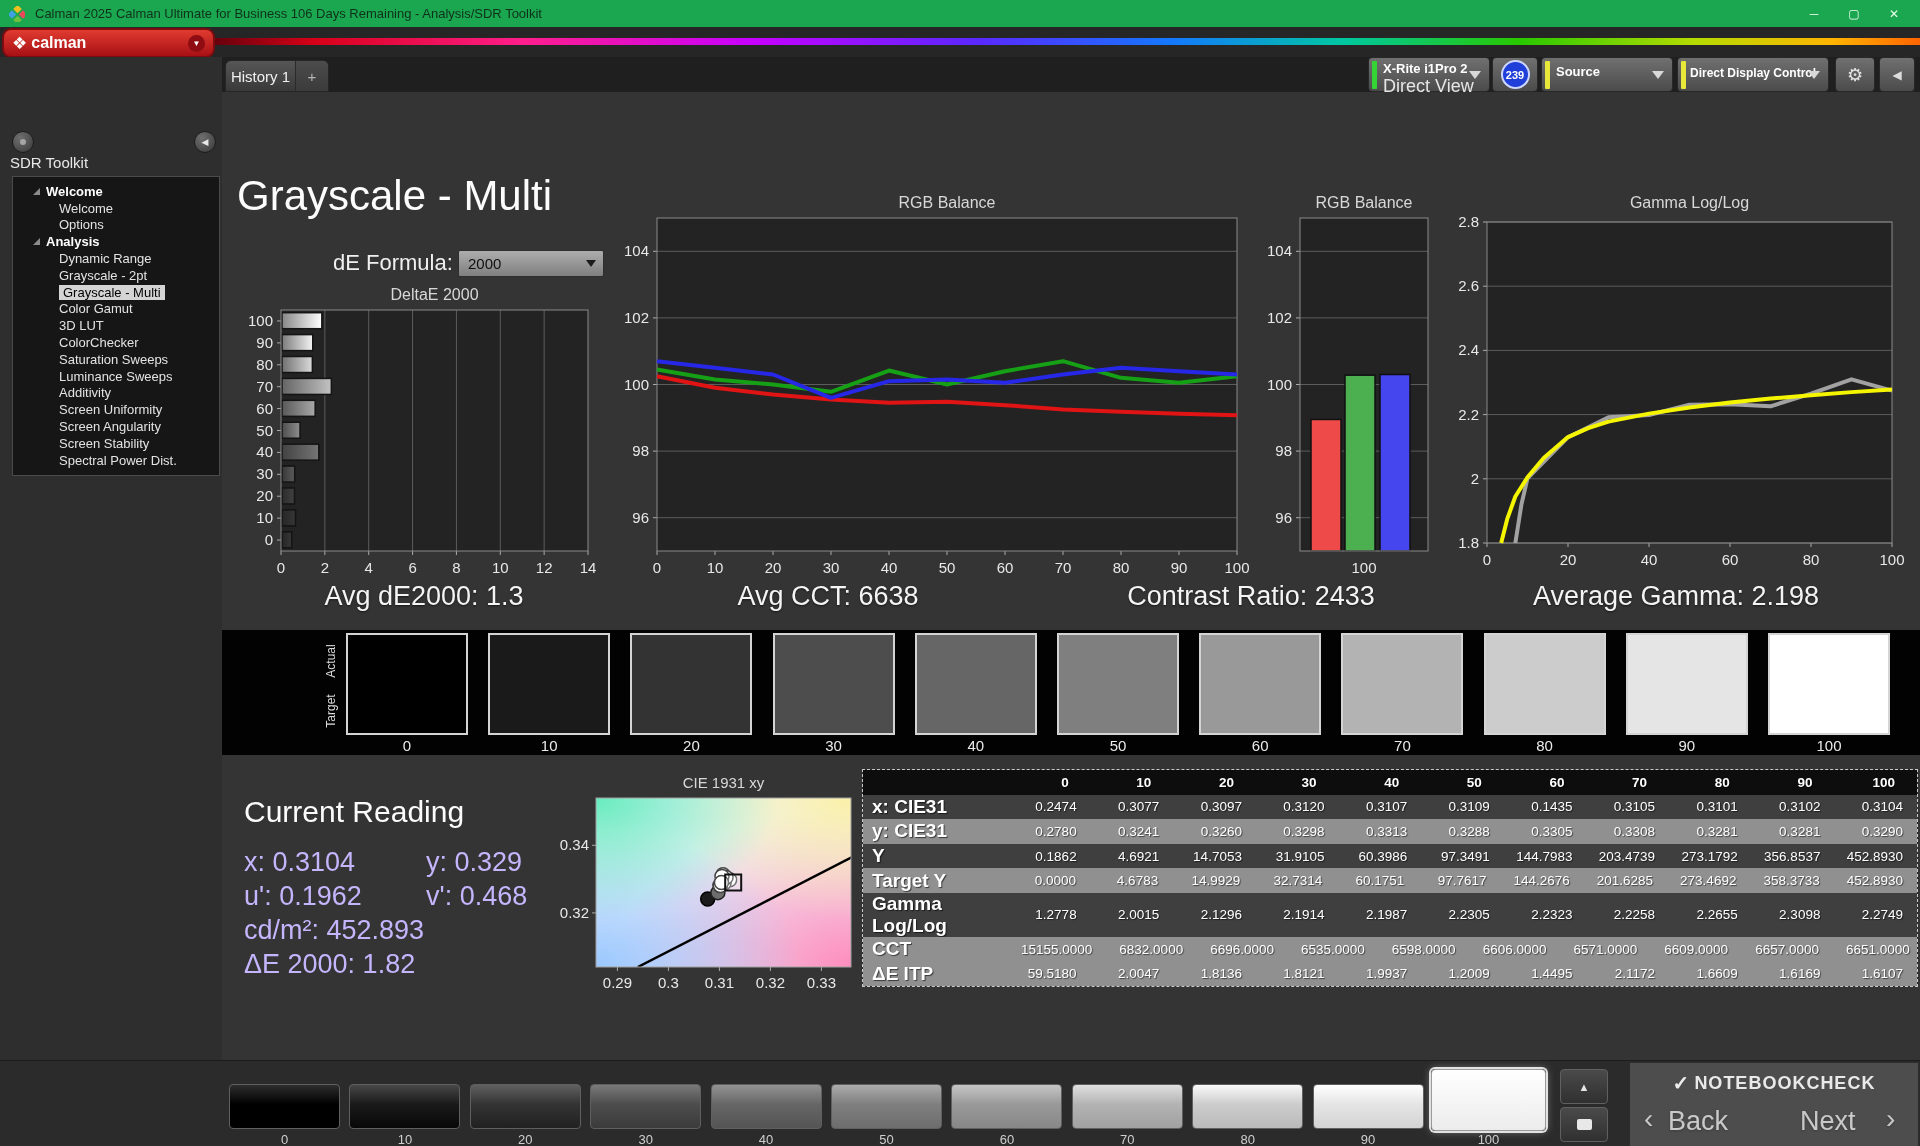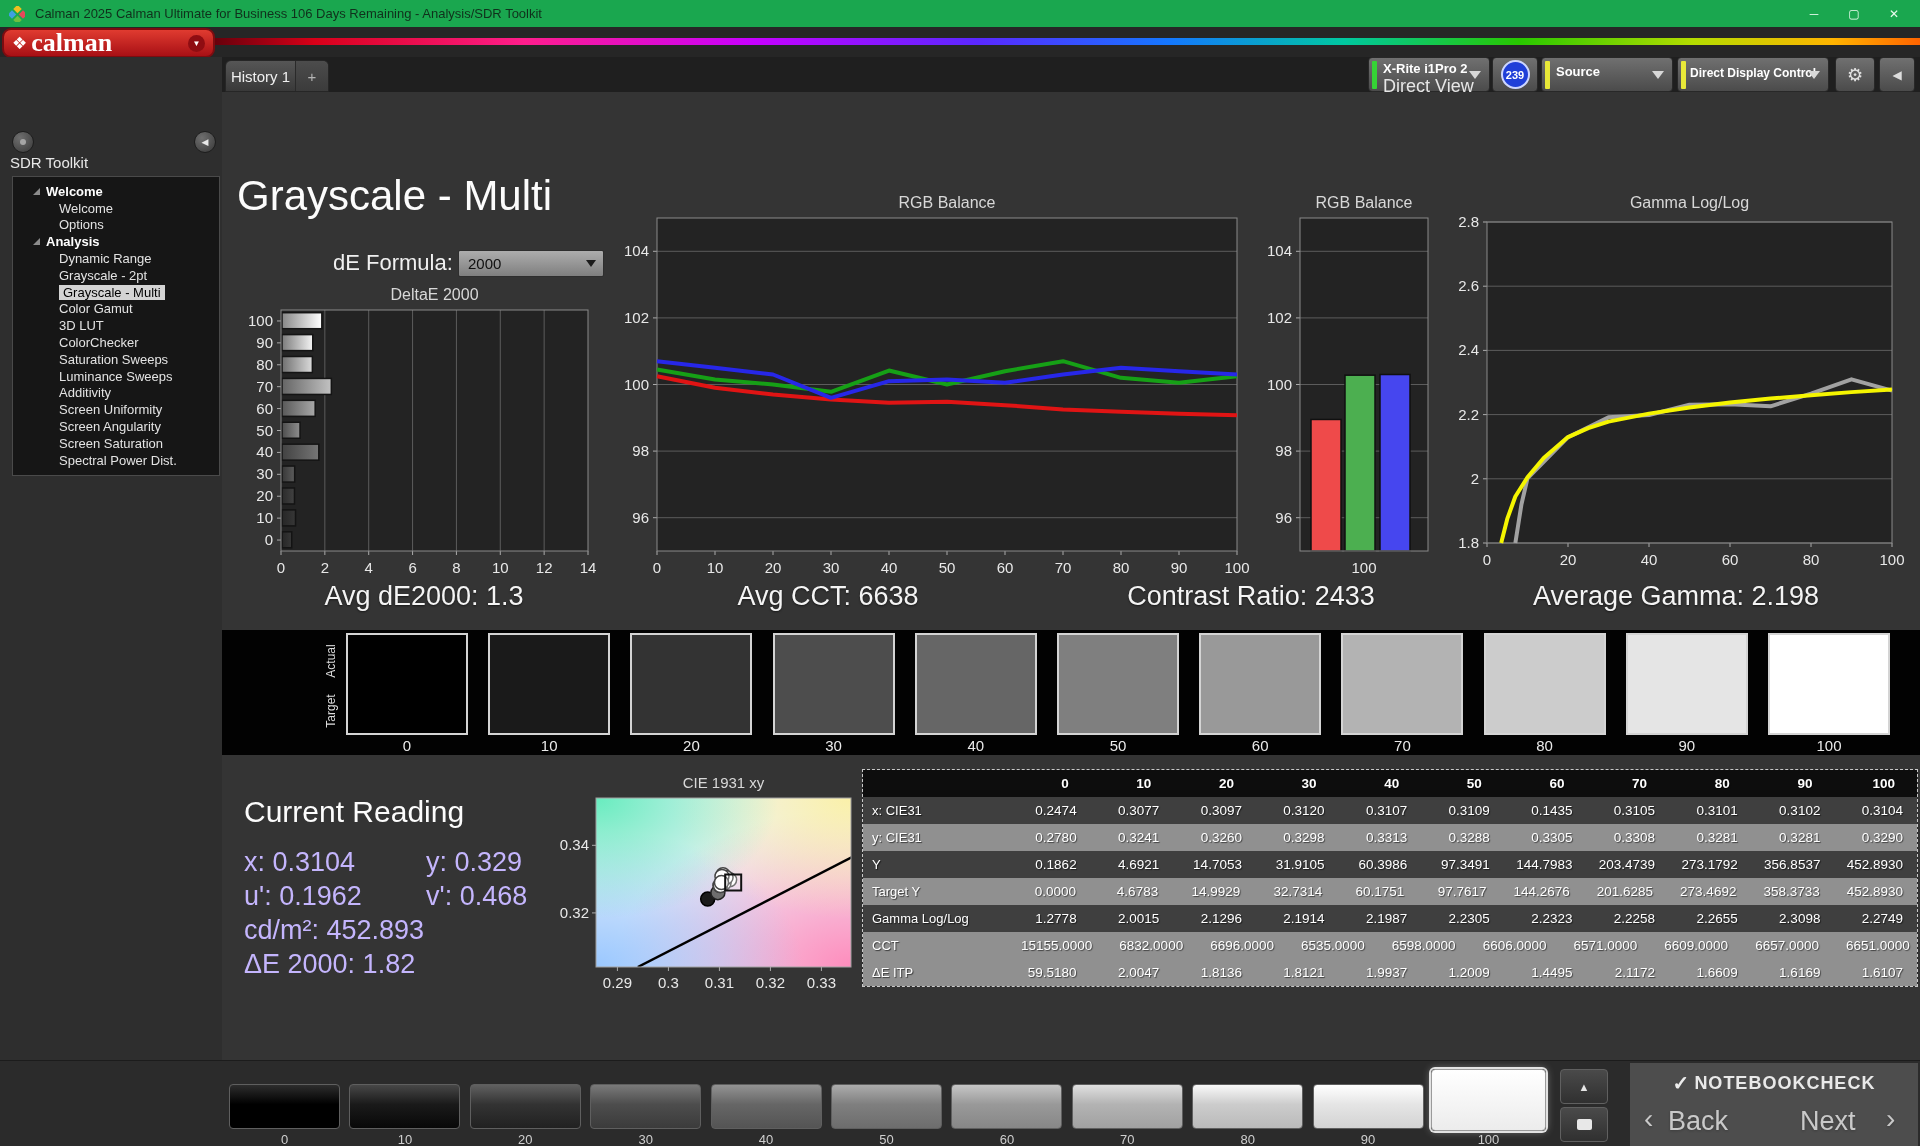--- a/index.html
+++ b/index.html
@@ -13,21 +13,21 @@
   #winbtns span{width:40px;height:27px;display:flex;align-items:center;justify-content:center;
                 color:#eafbee;font-size:12px;cursor:default;}
   
   #headband{left:0;top:27px;width:1920px;height:30px;background:#262626;}
   #rainbow{left:175px;top:38px;width:1745px;height:7px;
     background:linear-gradient(90deg,#3a0006 0%,#d80018 8%,#ff1e8c 20%,#c800ff 33%,#5a28ff 46%,
                #1478ff 57%,#00c8a0 67%,#28c800 77%,#b4dc00 87%,#ffb400 95%,#ff6400 100%);}
   #logoBox{left:2px;top:28px;width:213px;height:30px;background:linear-gradient(#e03b30,#a81015);
     border:2px solid #7c0c10;border-radius:9px;box-sizing:border-box;display:flex;align-items:center;padding:0 8px;}
   #logoBox .dia{color:#fff;font-size:17px;margin-right:4px;}
-  #logoBox .word{color:#fff;font-size:26px;font-weight:bold;letter-spacing:0;line-height:1;font-family:Liberation Serif, serif;}
+  #logoBox .word{color:#fff;font-size:16px;font-weight:bold;letter-spacing:0;line-height:1;}
   #logoBox .ddc{margin-left:auto;width:17px;height:17px;border-radius:50%;background:#8f0d12;
     display:flex;align-items:center;justify-content:center;color:#fff;font-size:8px;}
   
   #tabband{left:0;top:57px;width:1920px;height:35px;background:#1f1f1f;}
   #tabPrev{left:199px;top:64px;width:20px;height:20px;border-radius:50%;
     background:radial-gradient(circle at 35% 30%,#6a6a6a,#333);border:1px solid #191919;
     display:flex;align-items:center;justify-content:center;color:#ddd;font-size:9px;}
   #historyTab{left:225px;top:60px;width:104px;height:32px;background:linear-gradient(#565656,#393939);
     border:1px solid #262626;border-radius:6px 6px 0 0;display:flex;box-sizing:border-box;}
   #historyTab .lbl{flex:1;display:flex;align-items:center;justify-content:center;font-size:15px;color:#f0f0f0;}
@@ -93,21 +93,21 @@
   .vlab span{transform:rotate(-90deg);font-size:12px;color:#ddd;white-space:nowrap;}
   .sw{position:absolute;top:3px;width:122px;height:102px;border:2px solid #d4d4d4;box-sizing:border-box;}
   .swlbl{position:absolute;top:107px;width:122px;text-align:center;font-size:15px;color:#eaeaea;}
   
   #crHead{left:244px;top:795px;font-size:30px;font-weight:300;color:#fcfcfc;}
   .crTxt{position:absolute;font-size:27px;font-weight:300;color:#c4b5fd;white-space:nowrap;}
   
   #dataTable{left:862px;top:769px;width:1056px;height:218px;border:1px dashed #c9c9c9;box-sizing:border-box;
     display:flex;flex-direction:column;background:#2e2e2e;}
   .trow{flex:1;display:flex;align-items:stretch;}
-  .trow .lc{flex:0 0 136px;display:flex;align-items:center;padding-left:9px;font-weight:normal;font-size:13px;
+  .trow .lc{flex:0 0 136px;display:flex;align-items:center;padding-left:9px;font-weight:bold;font-size:19px;
     color:#fff;text-shadow:1px 1px 1px rgba(0,0,0,.6);}
   .trow .vc{flex:1;display:flex;align-items:center;justify-content:flex-end;padding-right:14px;font-size:13.5px;
     color:#fff;text-shadow:1px 1px 1px rgba(0,0,0,.55);}
   .trow.hdr{background:#0d0d0d;}
   .trow.hdr .vc{font-weight:bold;padding-right:22px;}
   .trow.dark{background:#3f3f3f;}
   .trow.light{background:#909090;gap:13px;}
   
   #bottomBar{left:0;top:1060px;width:1920px;height:86px;background:#2b2b2b;border-top:1px solid #1c1c1c;}
   .key{position:absolute;top:23px;width:111px;height:45px;border:1px solid #5f5f5f;border-radius:4px;box-sizing:border-box;}
@@ -238,21 +238,21 @@
         <div class="tnode item">
           <span>Additivity</span>
         </div>
         <div class="tnode item">
           <span>Screen Uniformity</span>
         </div>
         <div class="tnode item">
           <span>Screen Angularity</span>
         </div>
         <div class="tnode item">
-          <span>Screen Saturation</span>
+          <span>Screen Stability</span>
         </div>
         <div class="tnode item">
           <span>Spectral Power Dist.</span>
         </div>
       </div>
   </div>
 
   <div class="abs" id="pageTitle">Grayscale - Multi</div>
   <div class="abs" id="deLabel">dE Formula:</div>
   <div class="abs" id="deDrop">

